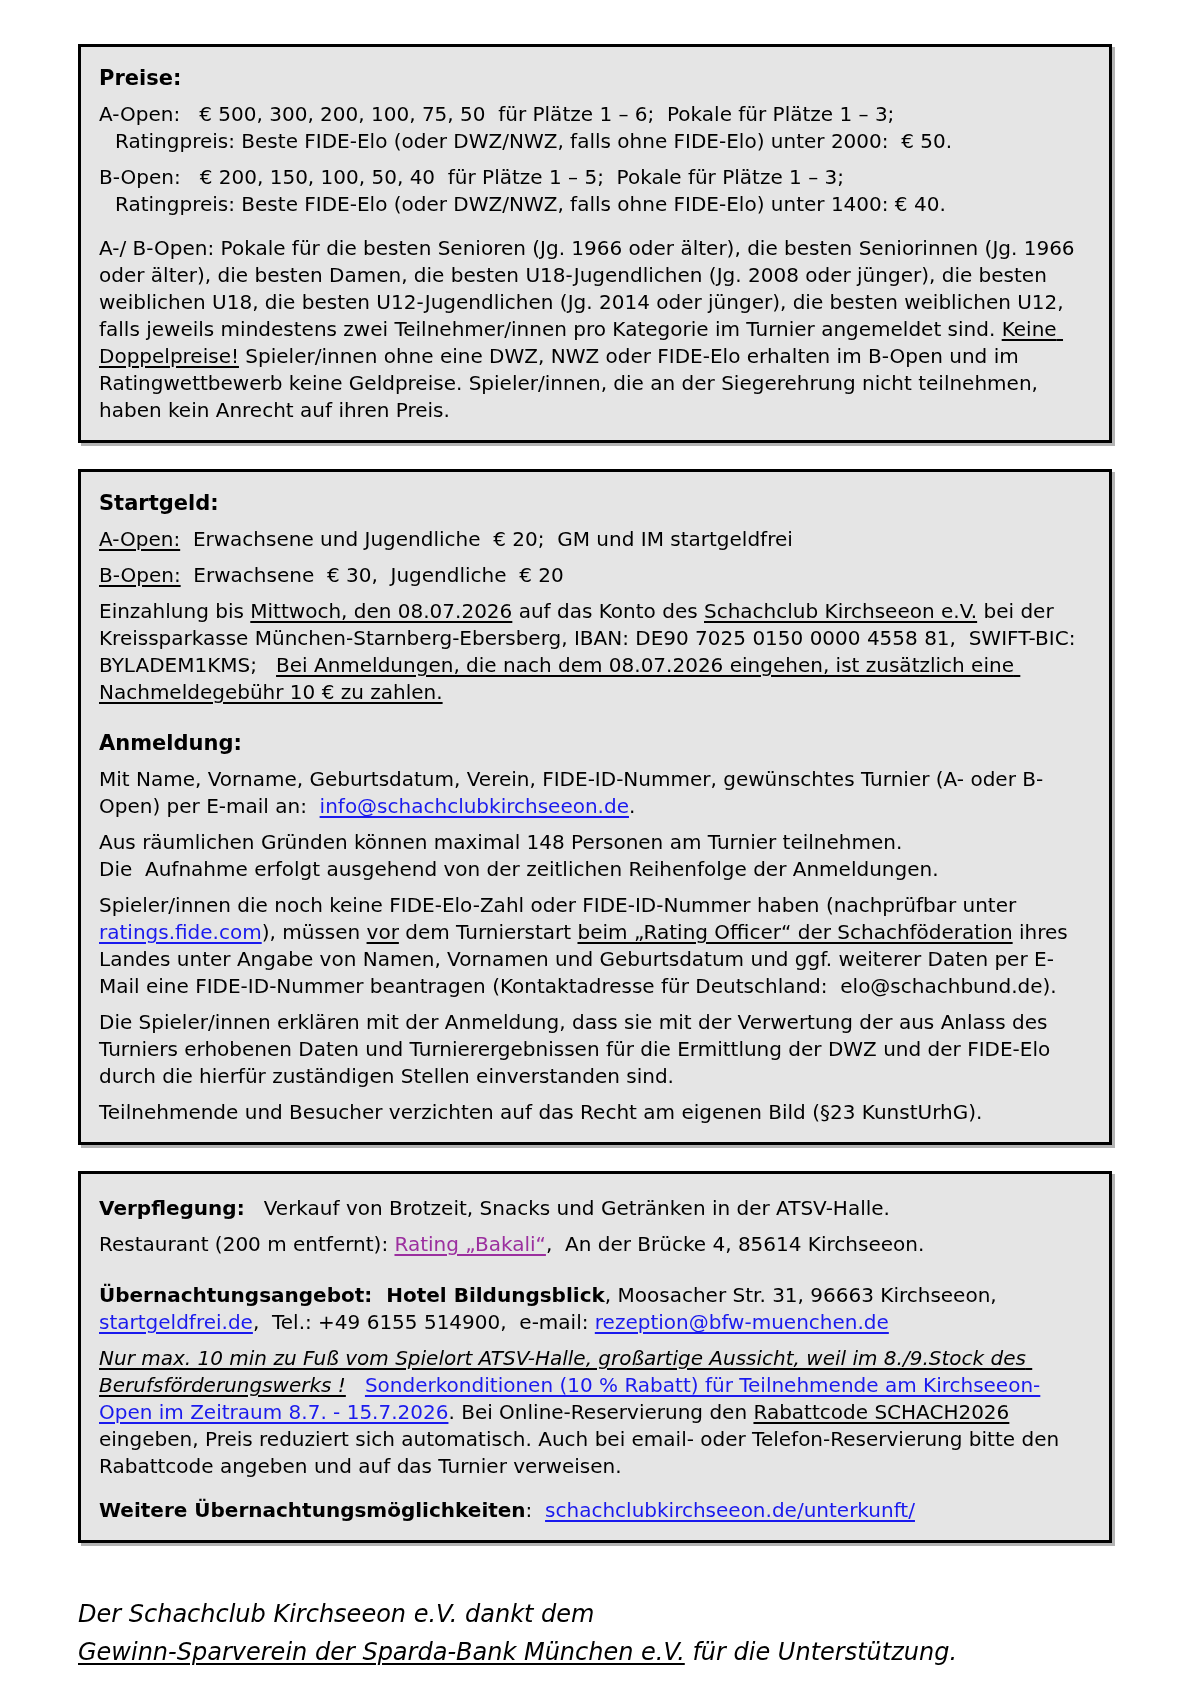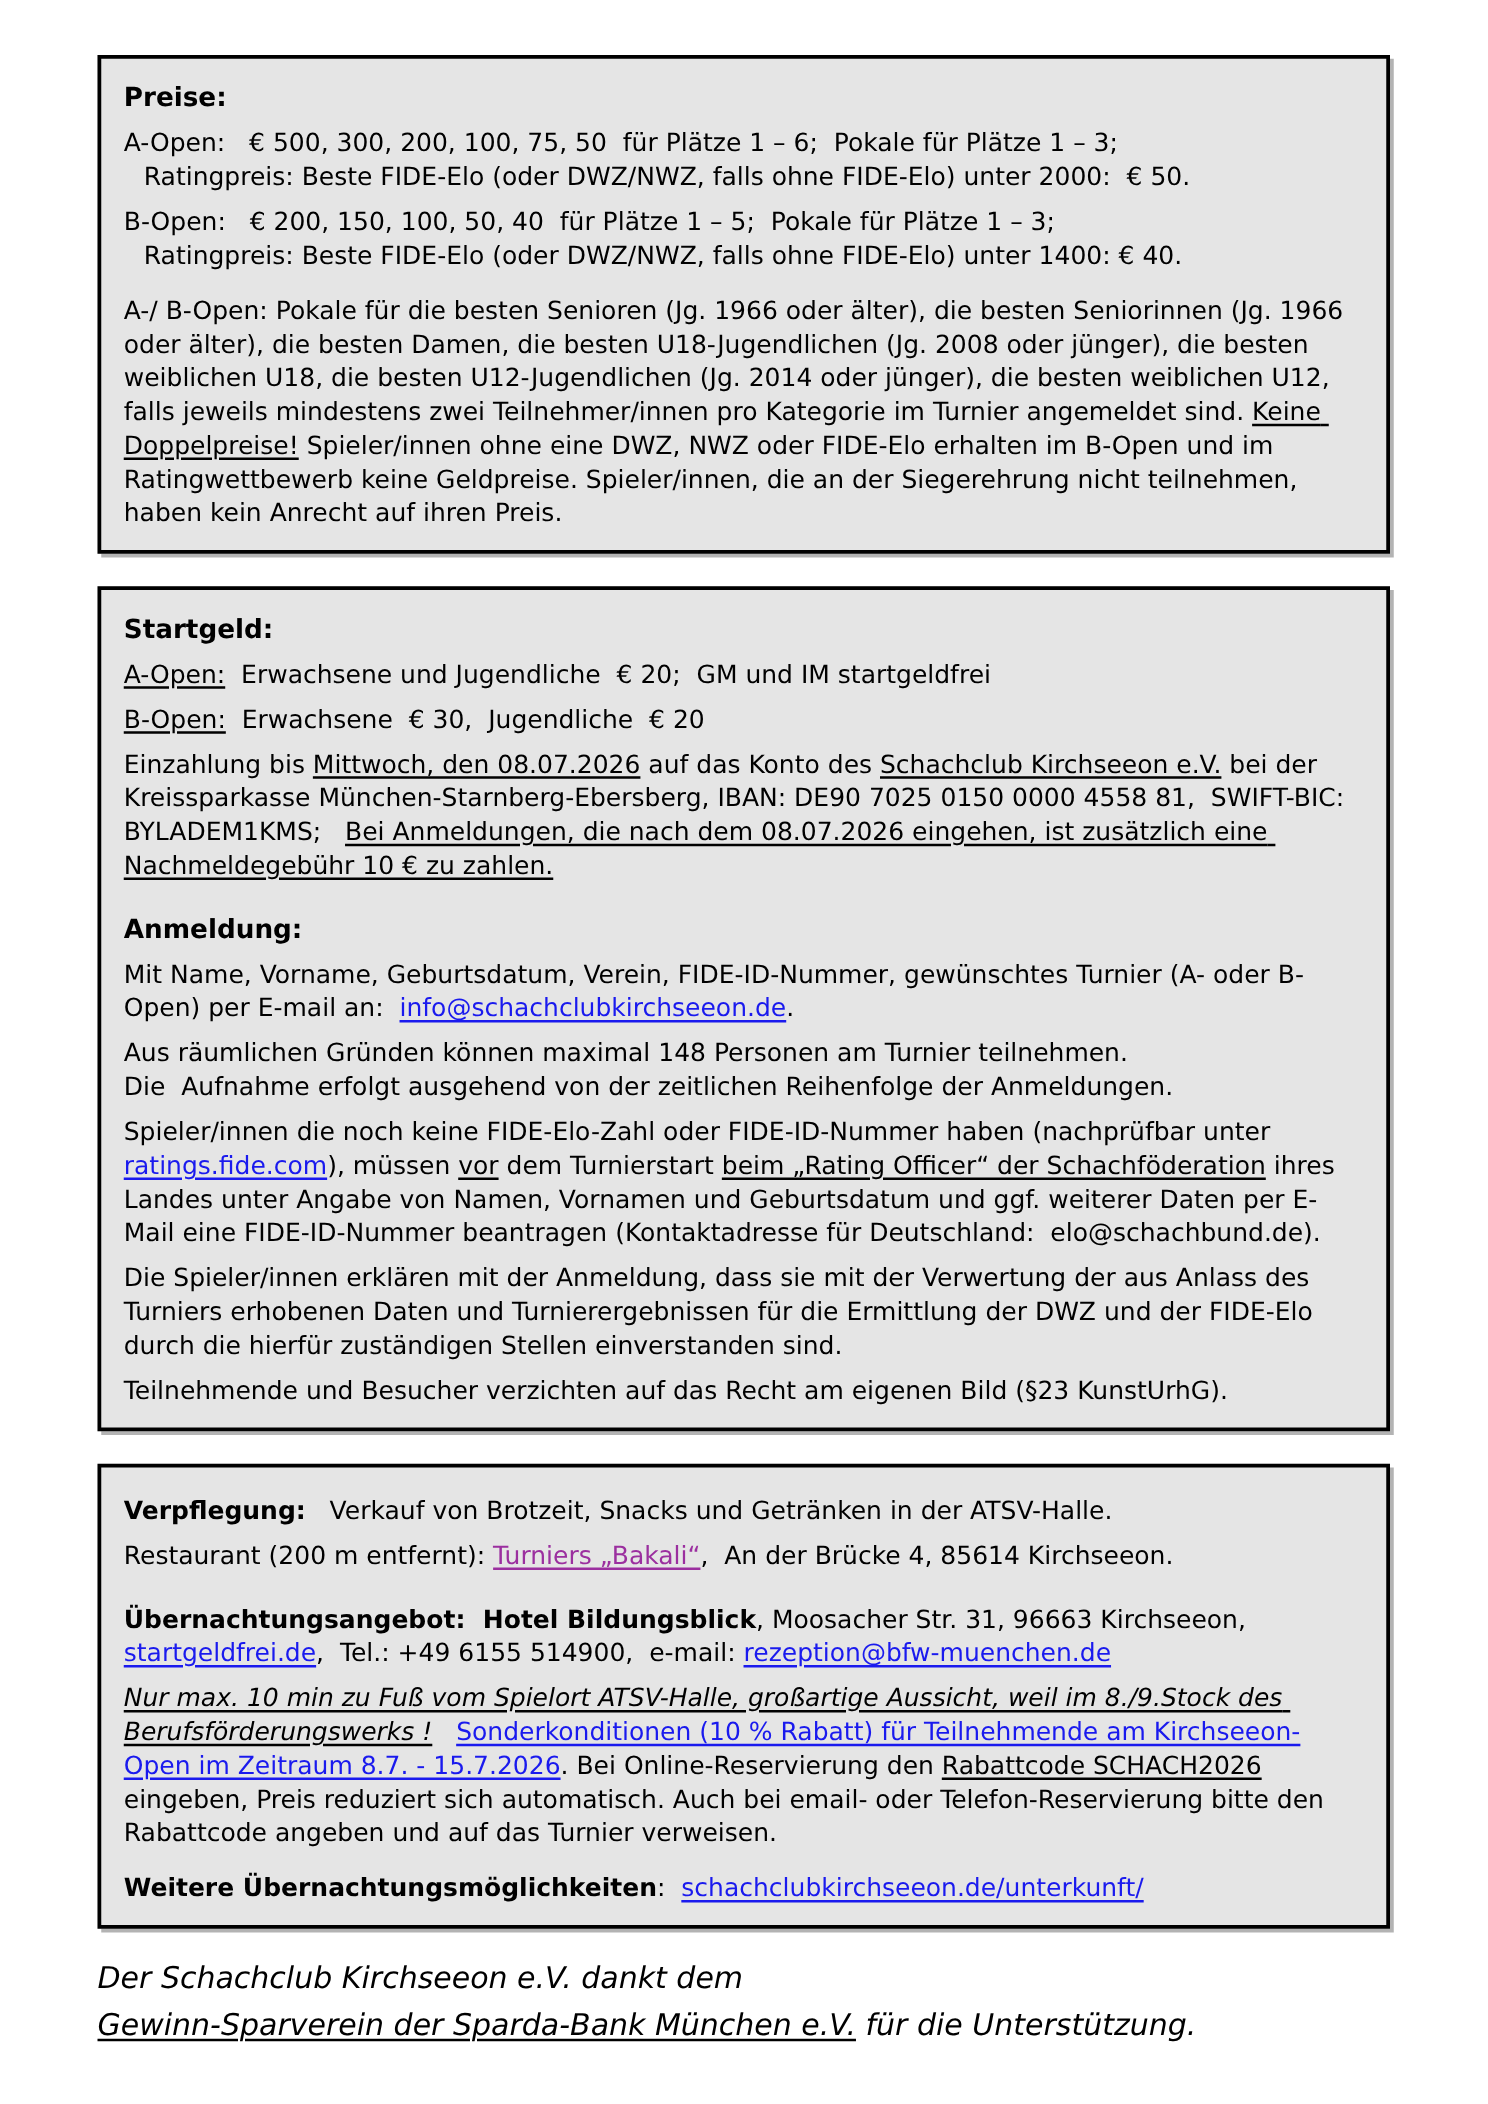--- a/index.html
+++ b/index.html
@@ -20,21 +20,21 @@
   .box {
     background: #e5e5e5;
     border: 3px solid #000000;
     box-shadow: 3px 3px 0 #b3b3b3;
     box-sizing: border-box;
     padding: 12px 18px 16px 18px;
     font-size: 20px;
     line-height: 27px;
     margin-bottom: 26px;
   }
-  .box-verpflegung { margin-bottom: 20px; }
+  .box-verpflegung { margin-bottom: 52px; }
   p { margin: 0; white-space: pre-wrap; }
   .h {
     font-weight: bold;
     font-size: 21px;
     margin-top: 6px;
   }
   .para  { margin-top: 9px; }
   .line  { margin-top: 0; }
   .indent { padding-left: 16px; }
   .mt  { margin-top: 24px; }
@@ -80,21 +80,21 @@
     <p class="para"><span>Mit Name, Vorname, Geburtsdatum, Verein, FIDE-ID-Nummer, gewünschtes Turnier (A- oder B-Open) per E-mail an:  </span><a class="link" href="#">info@schachclubkirchseeon.de</a><span>.</span></p>
     <p class="para"><span>Aus räumlichen Gründen können maximal 148 Personen am Turnier teilnehmen.</span></p>
     <p class="line"><span>Die  Aufnahme erfolgt ausgehend von der zeitlichen Reihenfolge der Anmeldungen.</span></p>
     <p class="para"><span>Spieler/innen die noch keine FIDE-Elo-Zahl oder FIDE-ID-Nummer haben (nachprüfbar unter </span><a class="link" href="#">ratings.fide.com</a><span>), müssen </span><span class="u">vor</span><span> dem Turnierstart </span><span class="u">beim „Rating Officer“ der Schachföderation</span><span> ihres Landes unter Angabe von Namen, Vornamen und Geburtsdatum und ggf. weiterer Daten per E-Mail eine FIDE-ID-Nummer beantragen (Kontaktadresse für Deutschland:  elo@schachbund.de).</span></p>
     <p class="para"><span>Die Spieler/innen erklären mit der Anmeldung, dass sie mit der Verwertung der aus Anlass des Turniers erhobenen Daten und Turnierergebnissen für die Ermittlung der DWZ und der FIDE-Elo durch die hierfür zuständigen Stellen einverstanden sind.</span></p>
     <p class="para"><span>Teilnehmende und Besucher verzichten auf das Recht am eigenen Bild (§23 KunstUrhG).</span></p>
   </section>
 
   <section class="box box-verpflegung">
     <p class="para"><span class="b">Verpflegung:</span><span>   Verkauf von Brotzeit, Snacks und Getränken in der ATSV-Halle.</span></p>
-    <p class="para"><span>Restaurant (200 m entfernt): </span><a class="plink" href="#">Turniers „Bakali“</a><span>,  An der Brücke 4, 85614 Kirchseeon.</span></p>
+    <p class="para"><span>Restaurant (200 m entfernt): </span><a class="plink" href="#">Rating „Bakali“</a><span>,  An der Brücke 4, 85614 Kirchseeon.</span></p>
     <p class="para mt"><span class="b">Übernachtungsangebot:  Hotel Bildungsblick</span><span>, Moosacher Str. 31, 96663 Kirchseeon, </span><a class="link" href="#">startgeldfrei.de</a><span>,  Tel.: +49 6155 514900,  e-mail: </span><a class="link" href="#">rezeption@bfw-muenchen.de</a></p>
     <p class="para"><span class="iu">Nur max. 10 min zu Fuß vom Spielort ATSV-Halle, großartige Aussicht, weil im 8./9.Stock des Berufsförderungswerks !</span><span>   </span><a class="link" href="#">Sonderkonditionen (10 % Rabatt) für Teilnehmende am Kirchseeon-Open im Zeitraum 8.7. - 15.7.2026</a><span>. Bei Online-Reservierung den </span><span class="u">Rabattcode SCHACH2026</span><span> eingeben, Preis reduziert sich automatisch. Auch bei email- oder Telefon-Reservierung bitte den Rabattcode angeben und auf das Turnier verweisen.</span></p>
     <p class="para mt2"><span class="b">Weitere Übernachtungsmöglichkeiten</span><span>:  </span><a class="link" href="#">schachclubkirchseeon.de/unterkunft/</a></p>
   </section>
 
   <div class="footer">
     <p><span class="i">Der Schachclub Kirchseeon e.V. dankt dem</span></p>
     <p><span class="iu">Gewinn-Sparverein der Sparda-Bank München e.V.</span><span class="i"> für die Unterstützung.</span></p>
   </div>
 

